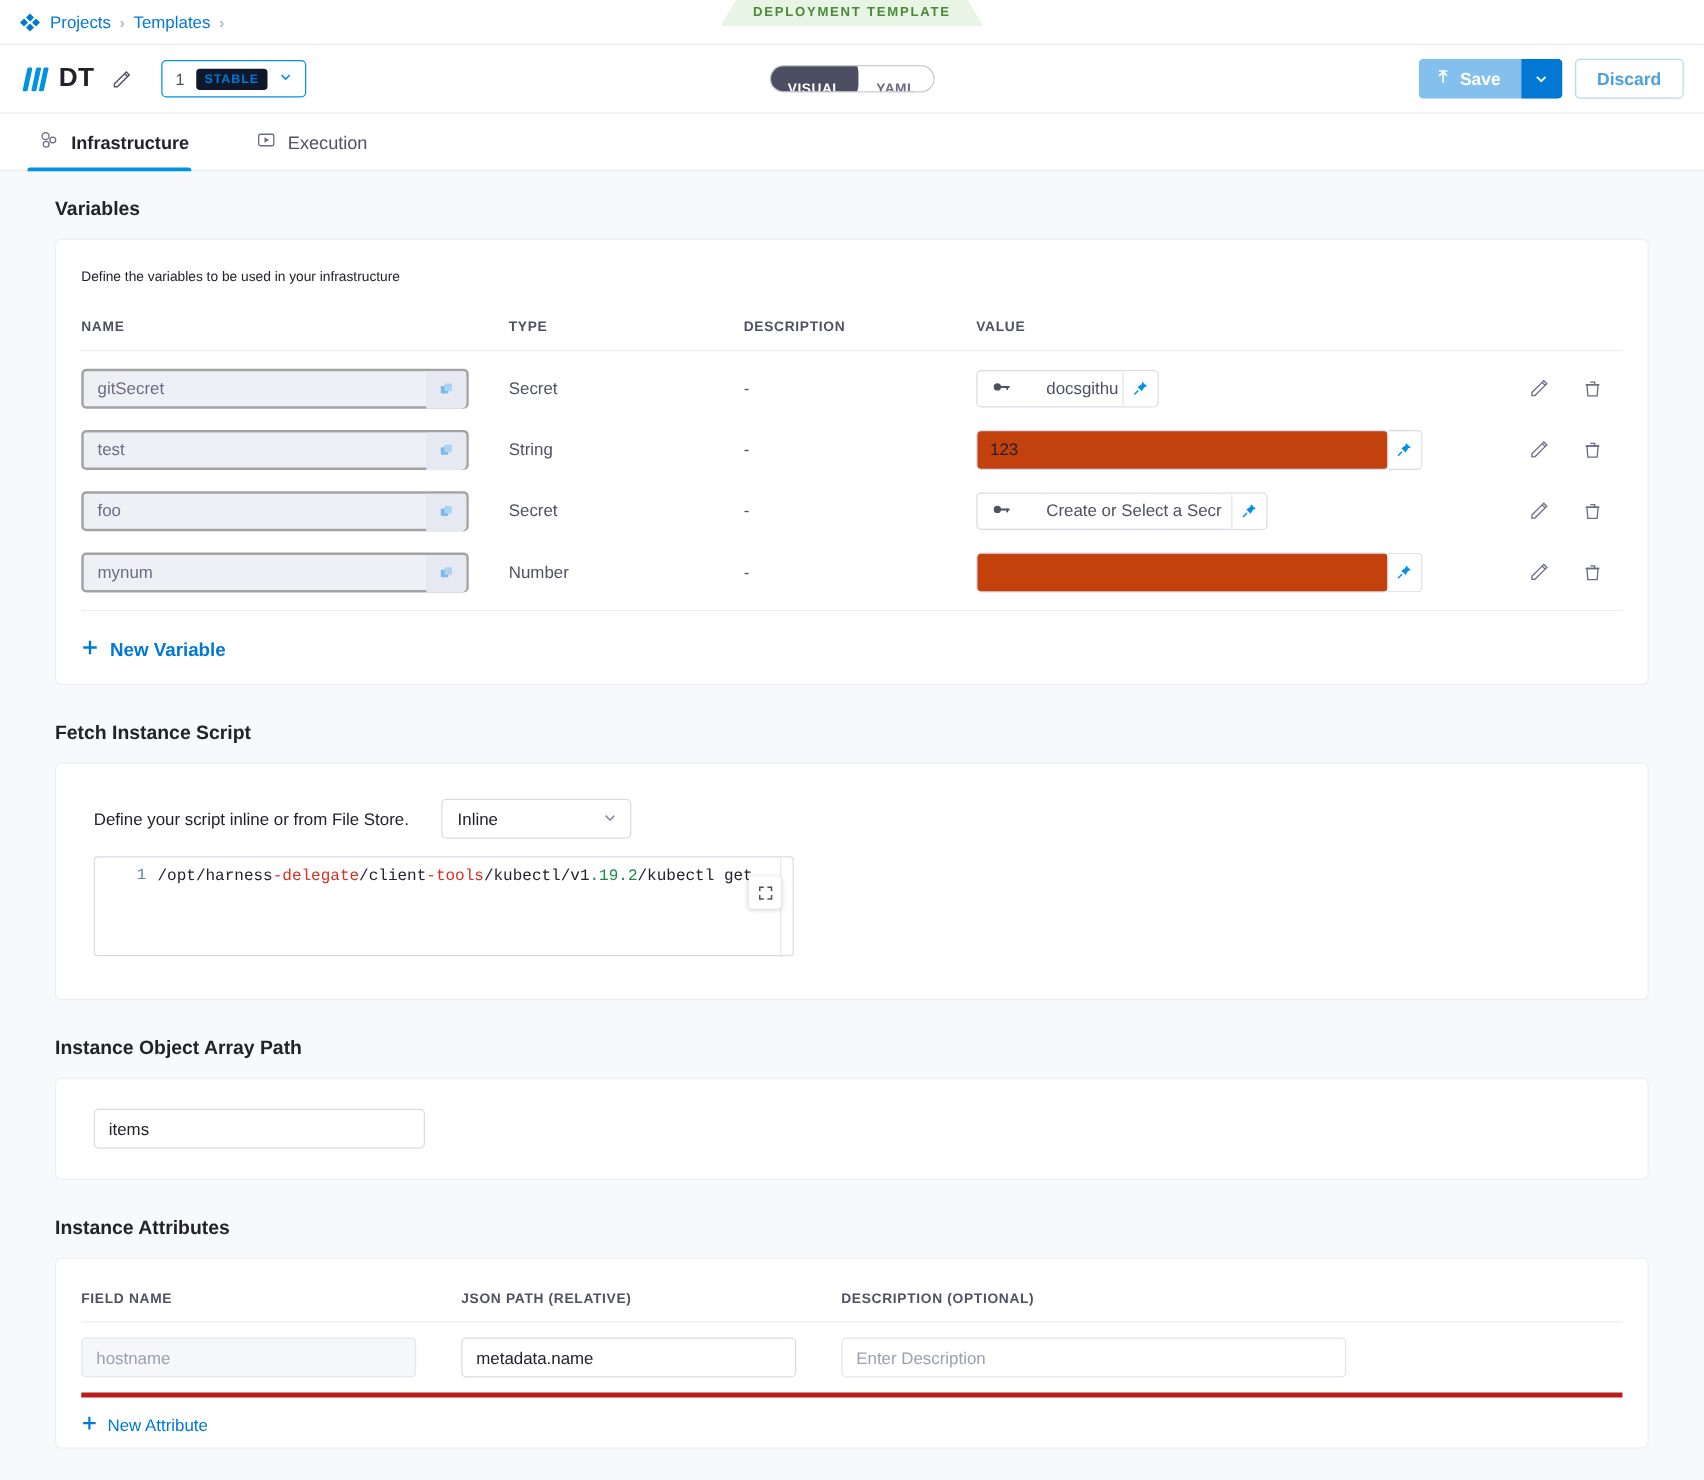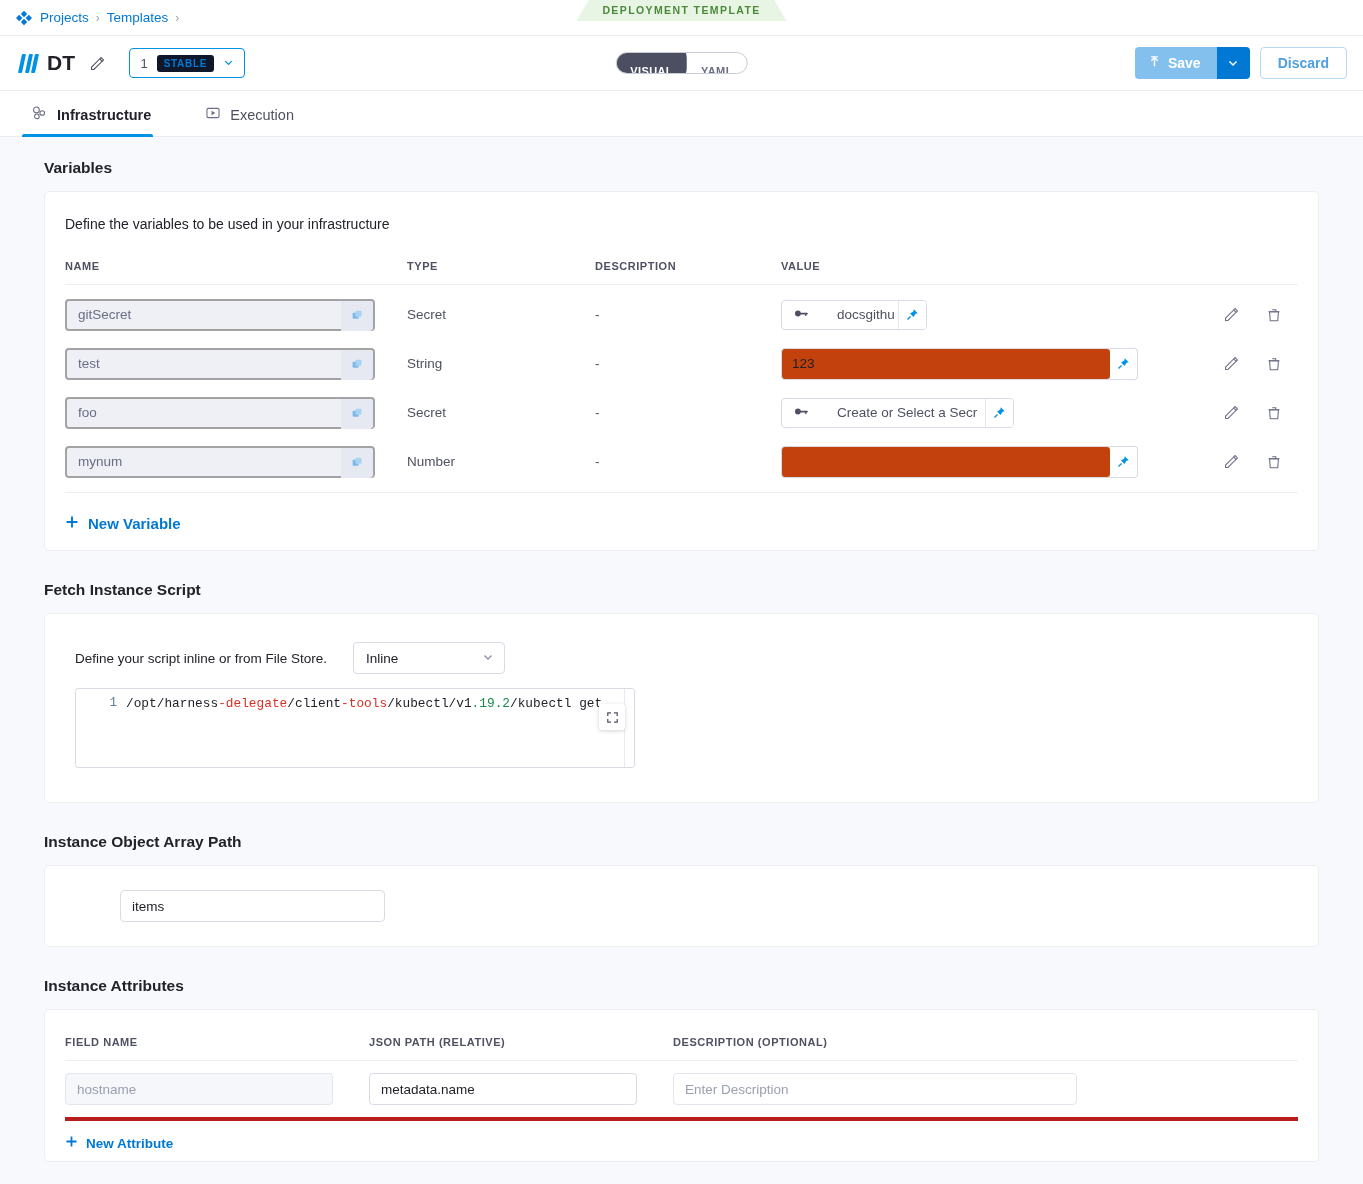--- a/index.html
+++ b/index.html
@@ -79,21 +79,21 @@
   .tab.active:after{content:"";position:absolute;left:0;right:14px;bottom:-1px;
     height:3px;background:#0092e4;border-radius:2px 2px 0 0;}
 
   
   .page{padding:22px 44px 0 44px;}
   .section-title{font-size:15.5px;font-weight:bold;color:#22222a;margin:0 0 14px 0;}
   .card{background:#fff;border:1px solid #eceef2;border-radius:5px;}
 
   
   .var-card{padding:24px 20px 18px 20px;margin-bottom:30px;}
-  .var-desc{font-size:14px;color:#22222a;margin-bottom:28px;}
+  .var-desc{font-size:11px;color:#22222a;margin-bottom:28px;}
   .vrow{display:flex;align-items:center;}
   .vhead{font-size:11px;font-weight:bold;letter-spacing:.55px;color:#4f5162;
     padding-bottom:12px;border-bottom:1px solid #eceef2;}
   .c-name{width:342px;flex:0 0 342px;}
   .c-type{width:188px;flex:0 0 188px;}
   .c-desc{width:186px;flex:0 0 186px;}
   .c-val{flex:1 1 auto;}
   .vbody .vrow{height:49px;}
   .vbody{padding-top:5px;}
   .name-input{
@@ -137,40 +137,40 @@
   .tk-green{color:#1a8a4a;}
   .expand-btn{position:absolute;left:523px;top:15px;width:26px;height:26px;
     background:#fff;border-radius:3px;box-shadow:0 1px 4px rgba(0,0,0,.18);
     display:flex;align-items:center;justify-content:center;cursor:pointer;}
   .editor-scroll{position:absolute;right:0;top:0;width:10px;height:78px;
     border-left:1px solid #e8ebef;background:#fff;}
 
   
   .array-card{padding:24px 30px;margin-bottom:30px;}
   .path-input{width:265px;height:32px;border:1px solid #d9dae5;border-radius:4px;
-    background:#fff;display:flex;align-items:center;padding:0 11px;font-size:13.5px;color:#22222a;margin-left:45px;}
+    background:#fff;display:flex;align-items:center;padding:0 11px;font-size:13.5px;color:#22222a;}
 
   
   .attr-card{padding:26px 20px 10px 20px;}
   .arow{display:flex;align-items:center;}
   .ahead{font-size:11px;font-weight:bold;letter-spacing:.55px;color:#4f5162;
     padding-bottom:12px;border-bottom:1px solid #eceef2;}
   .a-field{width:304px;flex:0 0 304px;}
   .a-json{width:304px;flex:0 0 304px;}
   .a-desc{flex:1 1 auto;}
   .abody .arow{height:56px;align-items:center;}
   .attr-disabled{width:268px;height:32px;background:#f6f7fa;border:1px solid #e3e6ee;
     border-radius:4px;display:flex;align-items:center;padding:0 11px;font-size:13.5px;color:#9aa0b0;}
   .attr-input{width:268px;height:32px;background:#fff;border:1px solid #d9dae5;
     border-radius:4px;display:flex;align-items:center;padding:0 11px;font-size:13.5px;color:#22222a;}
   .attr-desc-input{width:404px;height:32px;background:#fff;border:1px solid #e3e6ee;
     border-radius:4px;display:flex;align-items:center;padding:0 11px;font-size:13.5px;color:#9aa0b0;}
   .abody{border-bottom:4px solid #b91c1c;}
   .newattr{display:flex;align-items:center;gap:8px;margin-top:14px;
-    color:#0278d5;font-size:13.5px;font-weight:bold;cursor:pointer;}
+    color:#0278d5;font-size:13.5px;font-weight:normal;cursor:pointer;}
 </style>
 </head>
 <body>
 
 <div class="breadcrumb-bar">
   <span class="bc-logo">
     <svg viewBox="0 0 16 16" width="16" height="16">
       <path d="M8 0.8 L11.2 4 L8 7.2 L4.8 4 Z" fill="#0278d5"></path>
       <path d="M8 8.8 L11.2 12 L8 15.2 L4.8 12 Z" fill="#0278d5"></path>
       <path d="M3.2 4.8 L6.4 8 L3.2 11.2 L0 8 Z" fill="#0278d5"></path>

